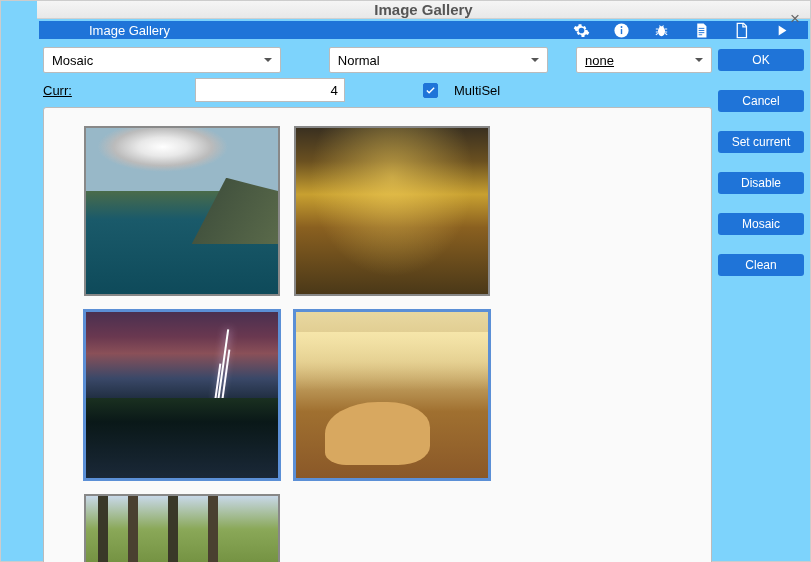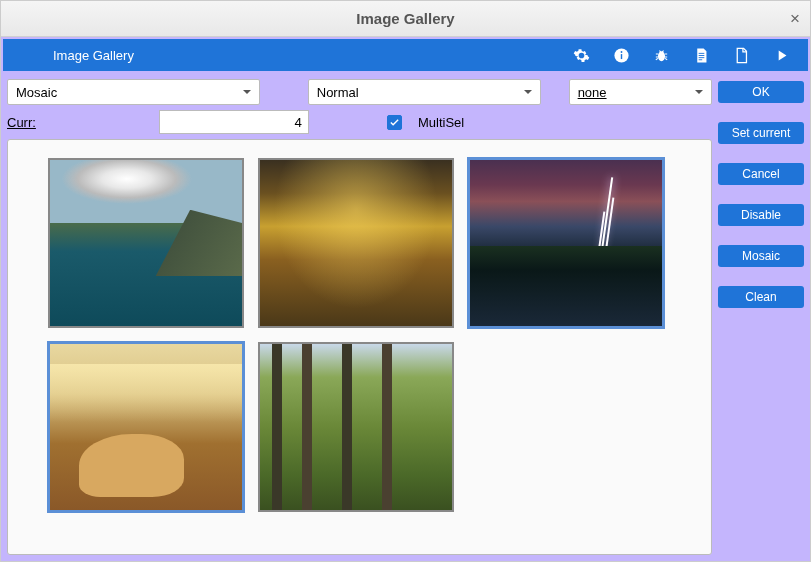--- a/index.html
+++ b/index.html
@@ -1,17 +1,17 @@
 <!DOCTYPE html>
 <html><head>
 <meta charset="utf-8">
 <style>
 * { box-sizing: border-box; margin: 0; padding: 0; }
 body { font-family: -apple-system, BlinkMacSystemFont, "Segoe UI", sans-serif; font-size: 13px; background: #f0f0f0; width: 811px; height: 562px; overflow: hidden; }
-.window { background: #c4b5fd; border: 1px solid #ccc; width: 811px; height: 562px; display: flex; flex-direction: column; }
+.window { background: #7dd3fc; border: 1px solid #ccc; width: 811px; height: 562px; display: flex; flex-direction: column; padding-left: 36px; }
 .titlebar { display: flex; align-items: center; justify-content: center; height: 36px; background: linear-gradient(#f5f5f5,#e8e8e8); border-bottom: 1px solid #d0d0d0; position: relative; }
 .titlebar-title { font-size: 15px; font-weight: 600; color: #555; }
 .titlebar-close { position: absolute; right: 10px; top: 8px; font-size: 17px; color: #666; cursor: pointer; }
 .toolbar { background: #1f74d8; color: #fff; height: 32px; display: flex; align-items: center; margin: 2px; }
 .toolbar-title { margin-left: 50px; font-size: 13px; }
 .toolbar-spacer { flex: 1; }
 .toolbar-icons { display: flex; align-items: center; gap: 22px; padding-right: 18px; }
 .toolbar-icon { width: 18px; height: 18px; display: flex; align-items: center; justify-content: center; cursor: pointer; }
 .toolbar-icon svg { width: 17px; height: 17px; fill: #fff; }
 .content { padding: 6px; display: flex; gap: 6px; flex: 1; }
@@ -144,21 +144,21 @@
           </div>
         <div class="thumb">
             <div class="thumb-inner img-forest"></div>
           </div>
       </div>
 
     </div>
 
     <div class="side-col">
       <button class="btn">OK</button>
+      <button class="btn">Cancel</button>
       <button class="btn">Set current</button>
-      <button class="btn">Cancel</button>
       <button class="btn">Disable</button>
       <button class="btn">Mosaic</button>
       <button class="btn">Clean</button>
     </div>
   </div>
 
 </div>
 
 </body></html>

